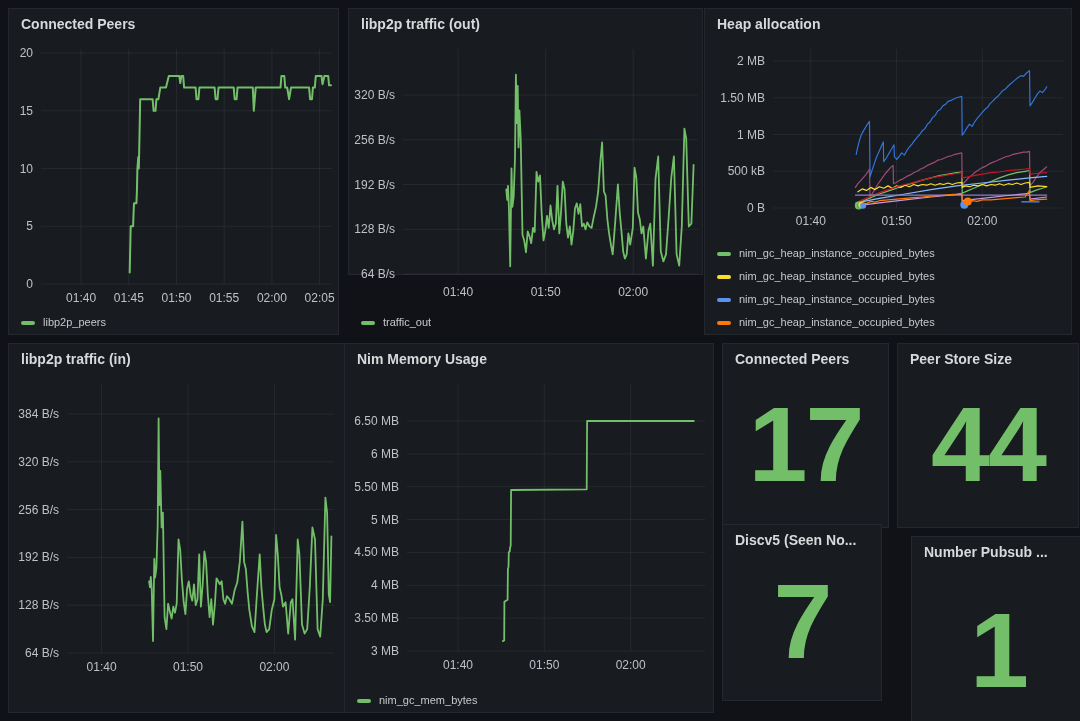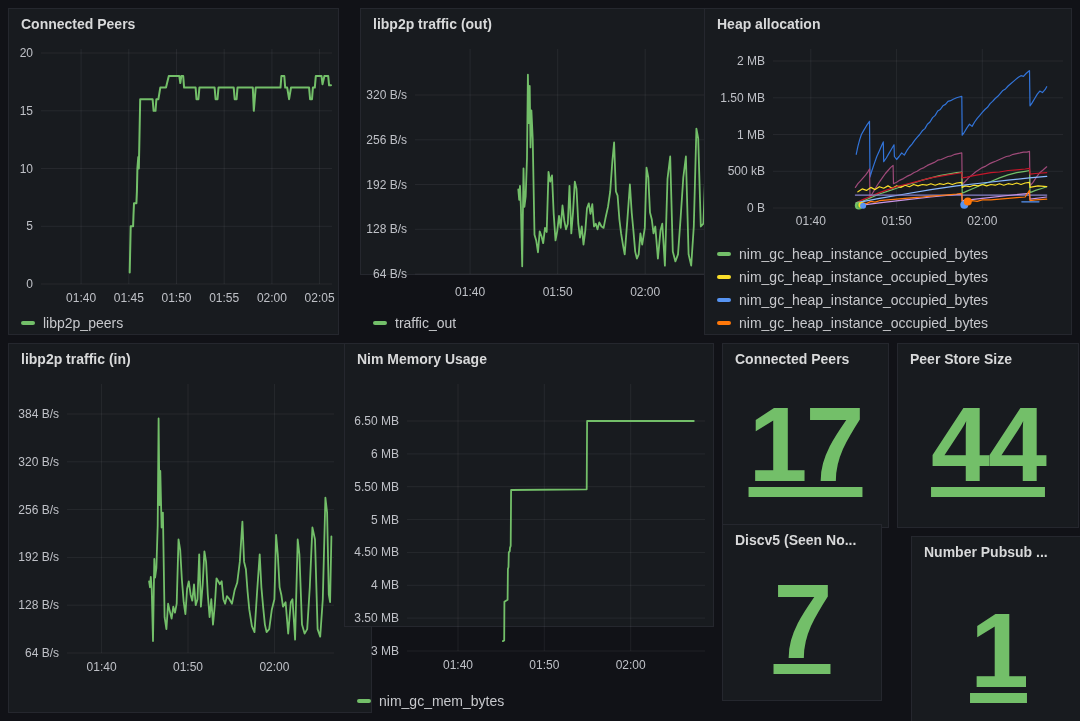--- a/index.html
+++ b/index.html
@@ -26,25 +26,25 @@
   .chart{flex:0 0 auto;line-height:0;}
   .legend{
     display:flex;align-items:flex-end;gap:18px;
     padding:3px 0 0 12px;height:24px;
   }
   .legend.col{
     flex-direction:column;align-items:flex-start;gap:0;height:auto;padding-top:4px;
   }
   .legend-item{display:flex;align-items:center;gap:8px;height:23px;cursor:pointer;}
   .legend-marker{width:14px;height:4px;border-radius:2px;flex:0 0 auto;}
-  .legend-label{font-size:14px;color:var(--legend);line-height:1;}
+  .legend-label{font-size:11px;color:var(--legend);line-height:1;}
   .stat-value{
     flex:1;display:flex;align-items:center;justify-content:center;
     font-size:106px;font-weight:bold;line-height:0.9;
-    padding-bottom:12px;letter-spacing:-2px;color:var(--statgreen);text-decoration:underline;
+    padding-bottom:12px;letter-spacing:-2px;color:var(--statgreen);
   }
   svg text{font-family:"Liberation Sans","DejaVu Sans",sans-serif;}
 </style>
 </head>
 <body>
 
 <div class="panel" style="left:8px;top:8px;width:331px;height:327px">
   <div class="panel-title">Connected Peers</div>
   <div class="chart"><svg width="329" height="271" viewBox="0 0 329 271">
         <g>
@@ -76,21 +76,21 @@
         <polyline fill="none" stroke="#73BF69" stroke-width="2" stroke-linejoin="round" stroke-linecap="round" points="120.7,233.4 121.2,210.3 121.7,187.3 124.1,187.3 124.5,175.7 125.0,164.2 127.4,164.2 127.9,152.6 128.4,129.5 129.3,118.0 129.8,129.5 130.3,106.4 131.2,60.2 143.6,60.2 144.6,71.8 146.5,71.8 147.4,60.2 149.4,60.2 151.3,48.6 157.0,48.6 159.8,37.1 170.3,37.1 171.3,44.0 172.3,37.1 174.2,37.1 175.1,48.6 186.6,48.6 187.5,60.2 189.4,60.2 190.4,48.6 205.6,48.6 206.6,60.2 208.5,60.2 209.5,48.6 224.7,48.6 225.7,60.2 227.6,60.2 228.5,48.6 243.8,48.6 244.8,71.8 246.7,48.6 271.5,48.6 272.4,37.1 275.3,37.1 276.2,48.6 278.2,48.6 280.1,60.2 282.0,48.6 300.1,48.6 301.1,60.2 303.0,60.2 303.9,48.6 305.8,48.6 306.8,37.1 312.5,37.1 313.5,45.2 315.4,37.1 319.2,37.1 320.1,46.3 322.0,46.3"></polyline>
       </svg></div>
   <div class="legend">
       <div class="legend-item">
         <span class="legend-marker" style="background: rgb(115, 191, 105);"></span>
         <span class="legend-label">libp2p_peers</span>
       </div>
     </div>
 </div>
 
-<div class="panel" style="left:360px;top:8px;width:355px;height:267px">
+<div class="panel" style="left:348px;top:8px;width:355px;height:267px">
   <div class="panel-title">libp2p traffic (out)</div>
   <div class="chart"><svg width="353" height="271" viewBox="0 0 353 271">
         <g>
           <line x1="109.1" x2="109.1" y1="10" y2="235" stroke="rgba(204,204,220,0.08)" stroke-width="1"></line>
           <line x1="196.7" x2="196.7" y1="10" y2="235" stroke="rgba(204,204,220,0.08)" stroke-width="1"></line>
           <line x1="284.2" x2="284.2" y1="10" y2="235" stroke="rgba(204,204,220,0.08)" stroke-width="1"></line>
           <line x1="54" x2="349" y1="235.0" y2="235.0" stroke="rgba(204,204,220,0.08)" stroke-width="1"></line>
           <line x1="54" x2="349" y1="190.3" y2="190.3" stroke="rgba(204,204,220,0.08)" stroke-width="1"></line>
           <line x1="54" x2="349" y1="145.5" y2="145.5" stroke="rgba(204,204,220,0.08)" stroke-width="1"></line>
           <line x1="54" x2="349" y1="100.8" y2="100.8" stroke="rgba(204,204,220,0.08)" stroke-width="1"></line>
@@ -198,21 +198,21 @@
           <text x="50" y="91.8" text-anchor="end">320 B/s</text>
           <text x="50" y="44" text-anchor="end">384 B/s</text>
           <text x="92.6" y="297" text-anchor="middle">01:40</text>
           <text x="179.0" y="297" text-anchor="middle">01:50</text>
           <text x="265.4" y="297" text-anchor="middle">02:00</text>
         </g>
         <polyline fill="none" stroke="#73BF69" stroke-width="1.8" stroke-linejoin="round" stroke-linecap="round" points="140.1,207.3 141.0,213.3 141.8,202.8 142.7,214.8 144.0,267.0 145.3,184.9 146.1,203.6 147.4,193.9 148.7,151.3 149.6,44.5 150.5,131.1 151.3,96.8 152.6,153.5 153.9,138.6 155.6,243.2 157.4,255.1 159.1,229.7 160.8,237.2 162.6,244.6 164.3,232.7 166.0,238.7 167.7,229.7 169.5,165.5 171.2,175.9 172.9,205.8 174.7,228.2 176.4,240.2 178.1,214.8 179.8,207.3 181.6,220.7 183.3,226.7 185.0,210.3 186.7,231.2 188.5,225.2 190.2,180.4 191.9,232.7 193.7,210.3 195.4,177.4 197.1,187.9 198.8,220.7 200.6,243.2 202.3,225.2 204.0,250.6 205.8,231.2 207.5,204.3 209.2,207.3 210.9,210.3 212.7,207.3 214.4,225.2 216.1,229.7 217.9,222.2 220.4,225.2 223.0,229.7 225.6,216.3 228.2,208.8 230.8,187.9 233.4,147.6 235.1,187.9 236.9,195.3 238.6,217.8 240.3,235.7 242.9,252.1 245.5,258.1 248.1,217.8 250.7,180.4 252.4,213.3 254.1,232.7 255.9,250.6 257.6,258.1 260.2,255.1 262.8,235.7 265.4,225.2 267.1,161.0 268.8,180.4 270.6,213.3 272.3,220.7 274.0,232.7 276.6,228.2 279.2,259.6 281.8,228.2 283.5,225.2 286.1,265.6 288.7,165.5 290.4,180.4 293.0,250.6 295.6,259.6 298.2,255.1 300.8,213.3 303.4,153.5 306.0,165.5 308.6,255.1 311.2,262.6 313.8,225.2 316.4,123.6 318.1,138.6 319.8,220.7 321.1,228.2 322.4,162.5"></polyline>
       </svg></div>
 </div>
 
-<div class="panel" style="left:344px;top:343px;width:370px;height:284px">
+<div class="panel" style="left:344px;top:343px;width:370px;height:370px">
   <div class="panel-title">Nim Memory Usage</div>
   <div class="chart"><svg width="368" height="314" viewBox="0 0 368 314">
         <g>
           <line x1="113.0" x2="113.0" y1="10" y2="277" stroke="rgba(204,204,220,0.08)" stroke-width="1"></line>
           <line x1="199.3" x2="199.3" y1="10" y2="277" stroke="rgba(204,204,220,0.08)" stroke-width="1"></line>
           <line x1="285.7" x2="285.7" y1="10" y2="277" stroke="rgba(204,204,220,0.08)" stroke-width="1"></line>
           <line x1="62" x2="360" y1="277.0" y2="277.0" stroke="rgba(204,204,220,0.08)" stroke-width="1"></line>
           <line x1="62" x2="360" y1="244.1" y2="244.1" stroke="rgba(204,204,220,0.08)" stroke-width="1"></line>
           <line x1="62" x2="360" y1="211.3" y2="211.3" stroke="rgba(204,204,220,0.08)" stroke-width="1"></line>
           <line x1="62" x2="360" y1="178.4" y2="178.4" stroke="rgba(204,204,220,0.08)" stroke-width="1"></line>

